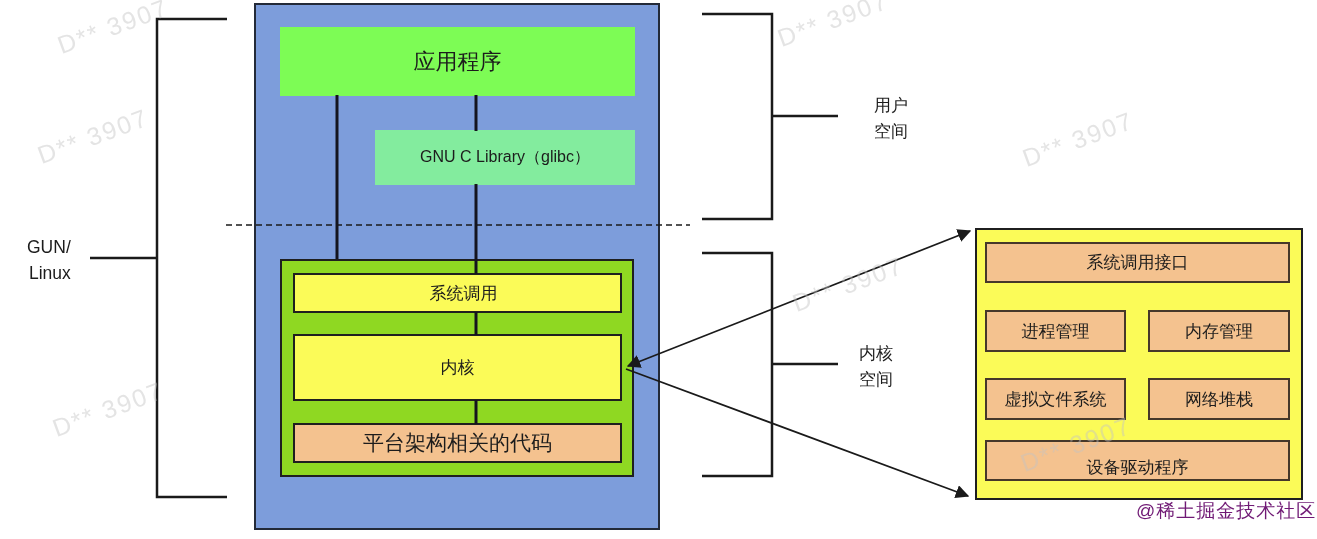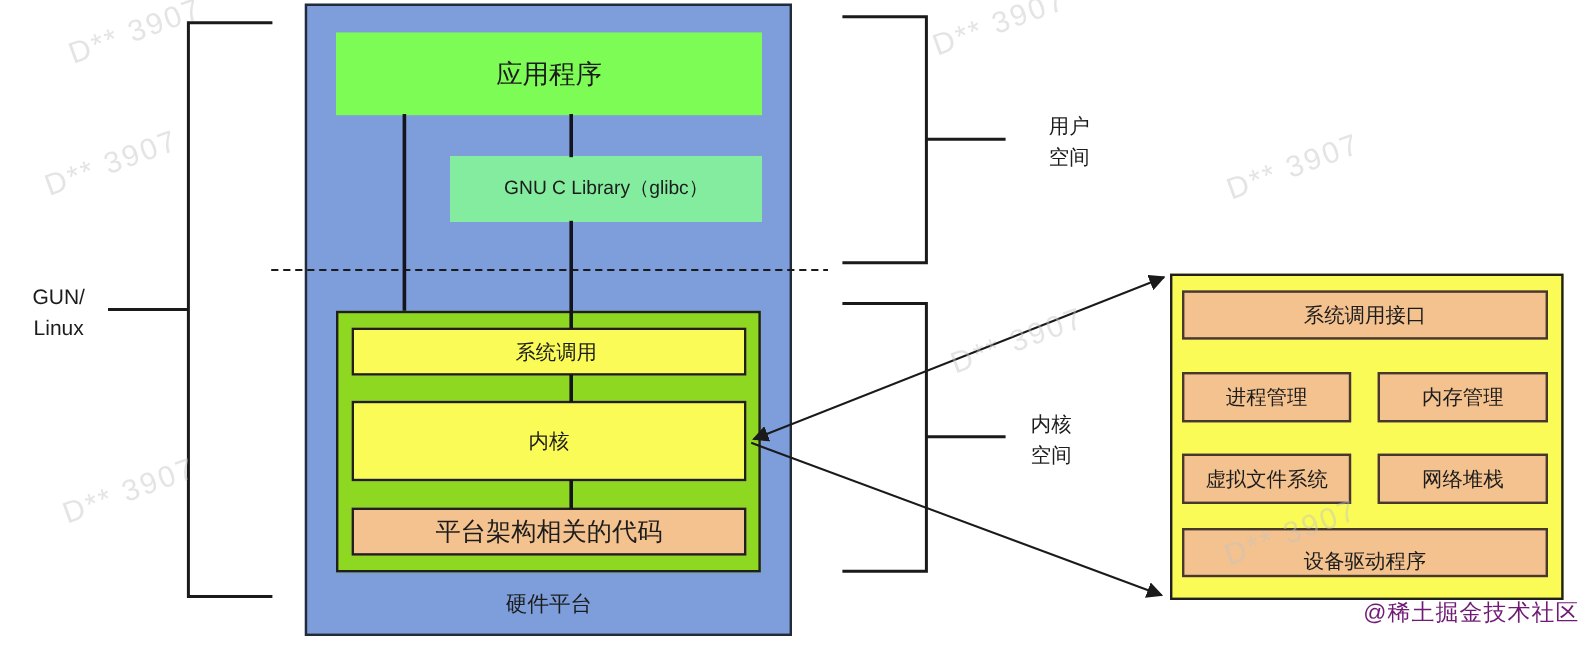--- a/index.html
+++ b/index.html
@@ -17,21 +17,21 @@
   
   .app-box   { left:280px; top:27px;  width:355px; height:69px; background:#7DFC55; font-size:22px; z-index:3; }
   .glibc-box { left:375px; top:130px; width:260px; height:55px; background:#83EC9E; font-size:16px; z-index:3; }
   .kcontainer{ left:280px; top:259px; width:354px; height:218px; background:#8FD822; border:2px solid #1f1f1f; z-index:2; }
   .syscall-box { left:293px; top:273px; width:329px; height:40px; background:#FBFB58; border:2px solid #1f1f1f; font-size:17px; z-index:3;padding-left:12px; }
   .kernel-box  { left:293px; top:334px; width:329px; height:67px; background:#FBFB58; border:2px solid #1f1f1f; font-size:17px; z-index:3; }
   .arch-box    { left:293px; top:423px; width:329px; height:40px; background:#F4C28F; border:2px solid #1f1f1f; font-size:21px; font-weight:normal; z-index:3; }
   .hw-label    { left:280px; top:490px; width:355px; height:26px; font-size:18px; z-index:3; }
 
   
-  .left-label   { left:27px;  top:234px; font-size:17.5px; line-height:26px; text-align:center; display:block; z-index:3; }
+  .left-label   { left:27px;  top:234px; font-size:17.5px; line-height:26px; text-align:right; display:block; z-index:3; }
   .user-label   { left:874px; top:93px;  font-size:17px; line-height:26px; text-align:left; display:block; z-index:3; }
   .kspace-label { left:859px; top:341px; font-size:17px; line-height:26px; text-align:left; display:block; z-index:3; }
 
   
   .panel { left:975px; top:228px; width:328px; height:272px; background:#FBFB58; border:2px solid #1f1f1f; z-index:2; }
   .pbox  { background:#F4C28F; border:2px solid #46382a; font-size:17px; z-index:3; }
   .p-syscall-if { left:985px;  top:242px; width:305px; height:41px; }
   .p-proc  { left:985px;  top:310px; width:141px; height:42px; }
   .p-mem   { left:1148px; top:310px; width:142px; height:42px; }
   .p-vfs   { left:985px;  top:378px; width:141px; height:42px; }
@@ -71,23 +71,20 @@
 
   <div class="abs kcontainer"></div>
   <div class="abs syscall-box">
     <span>系统调用</span>
   </div>
   <div class="abs kernel-box">
     <span>内核</span>
   </div>
   <div class="abs arch-box">
     <span>平台架构相关的代码</span>
-  </div>
-  <div class="abs hw-label">
-    <span>硬件平台</span>
   </div>
 
   <div class="abs left-label">
     <div>GUN/</div>
     <div>Linux</div>
   </div>
 
   <div class="abs user-label">
     <div>用户</div>
     <div>空间</div>

